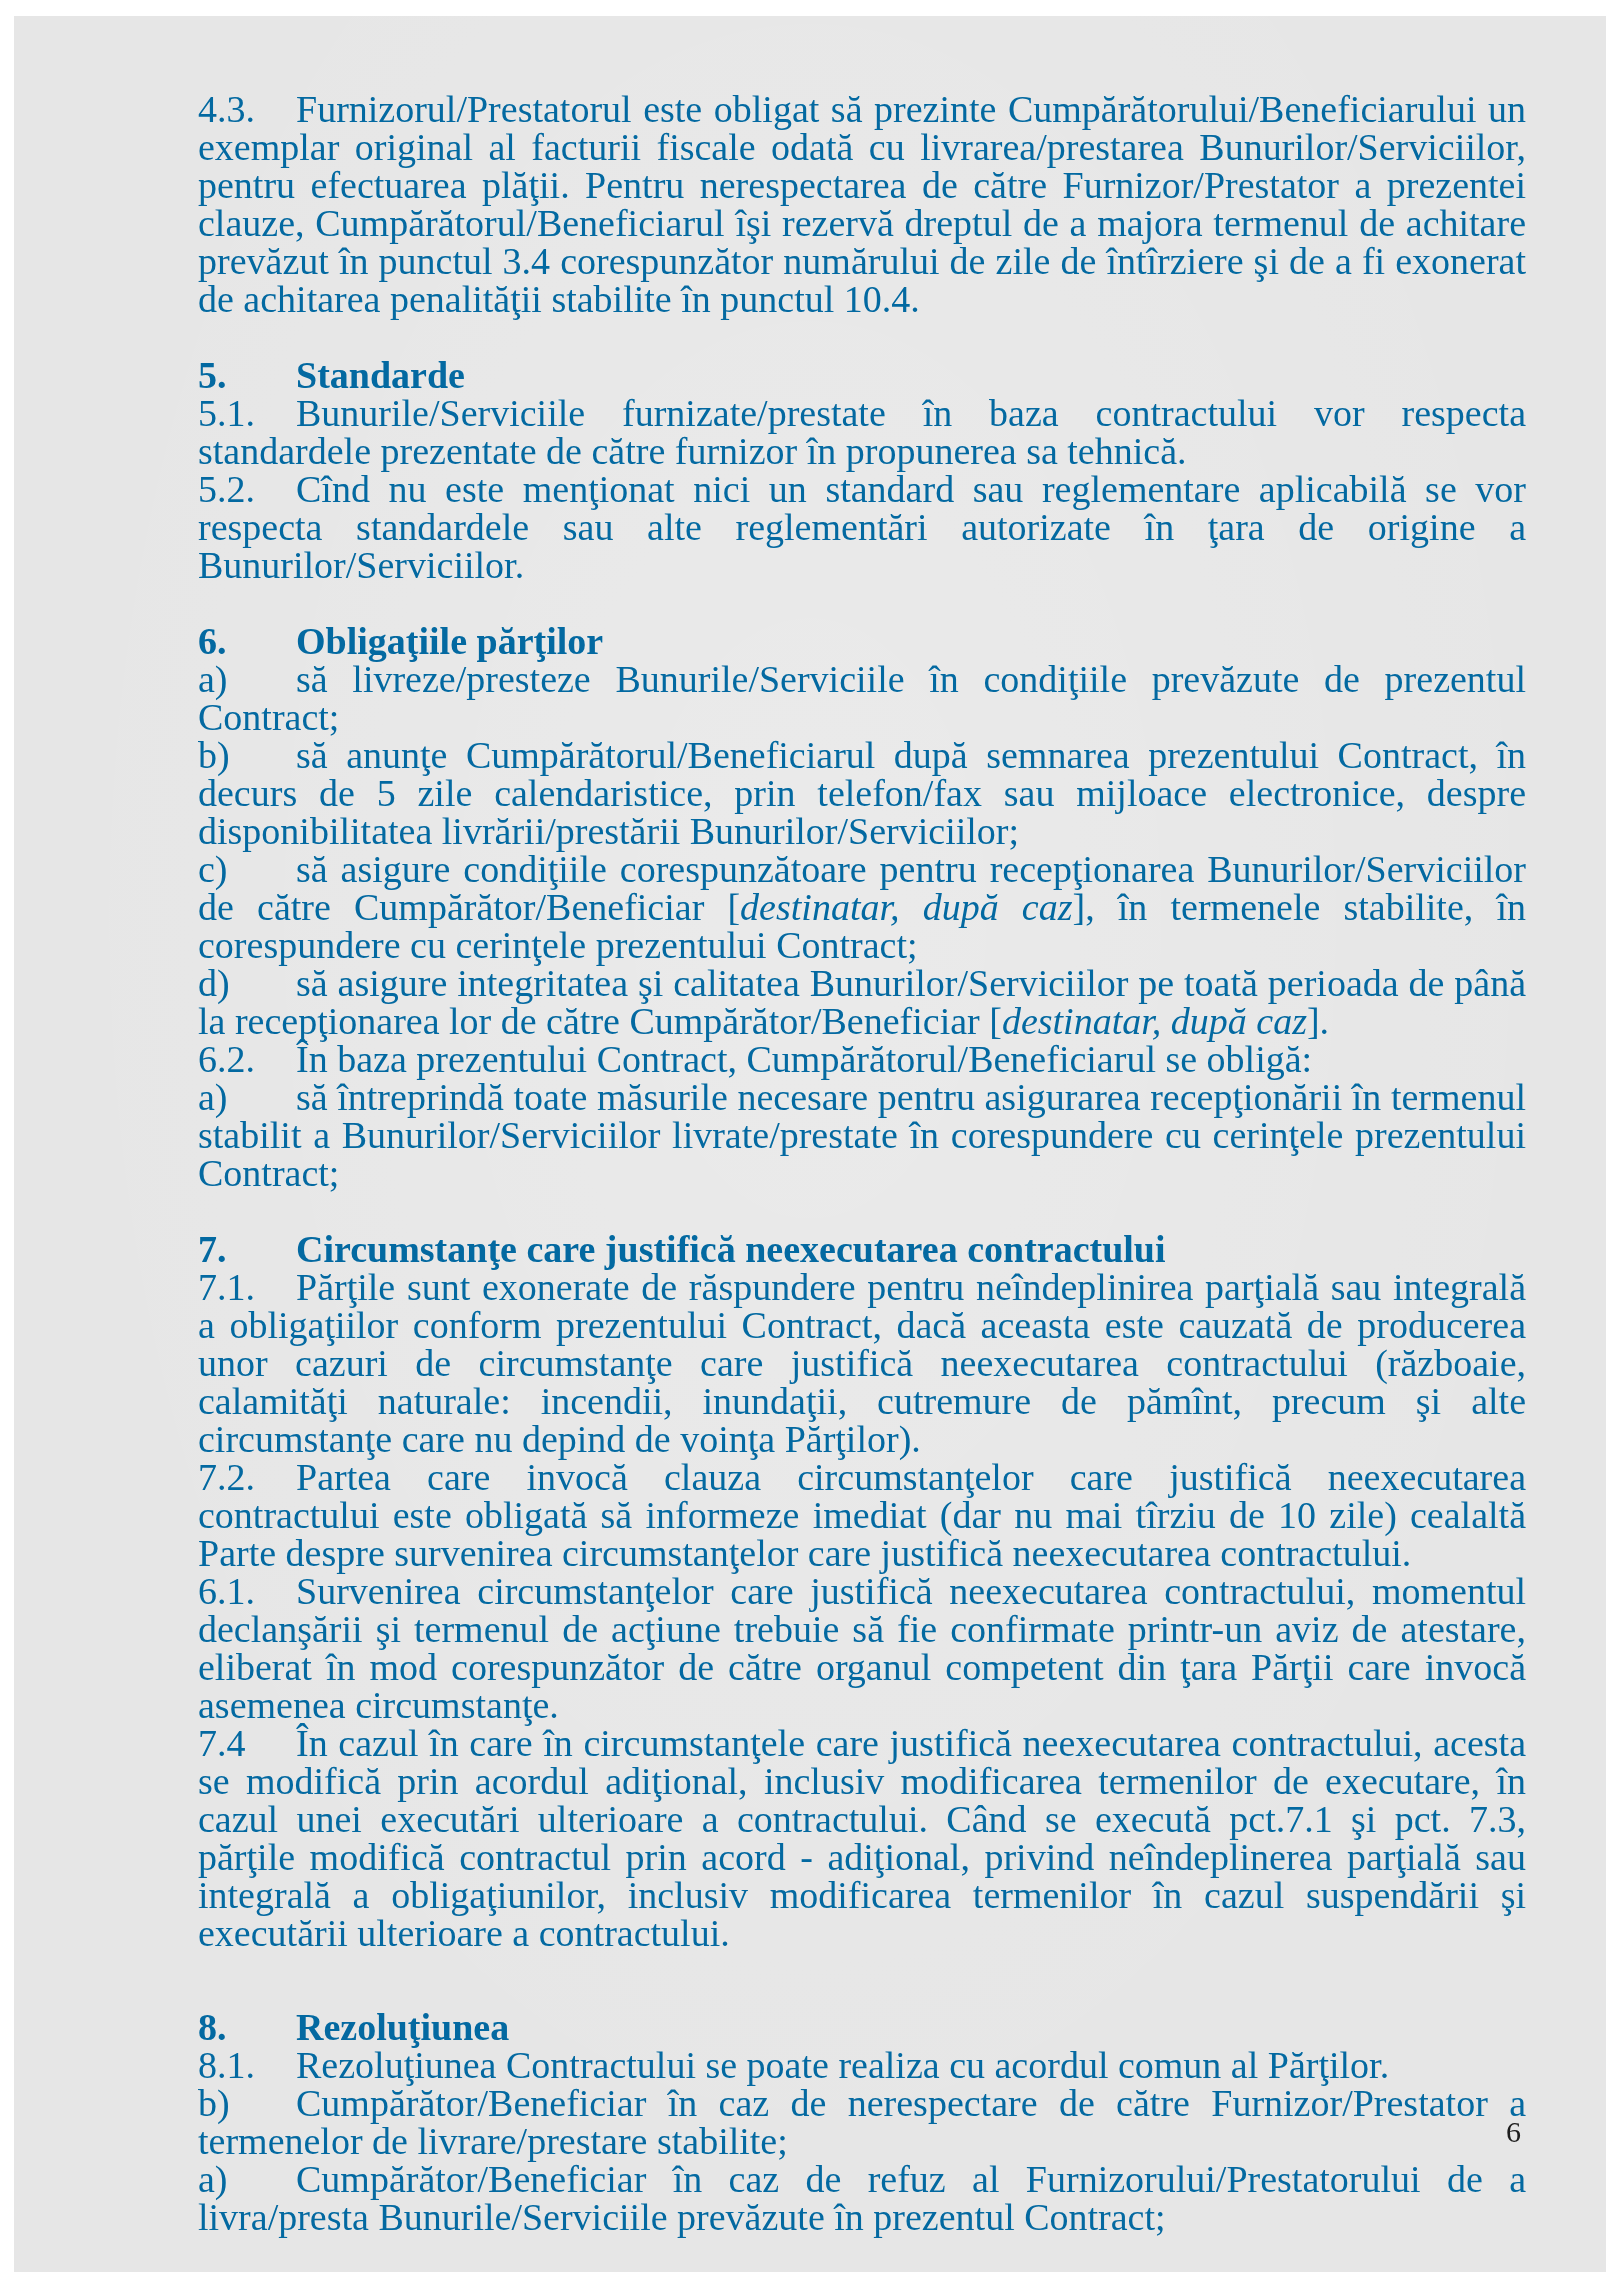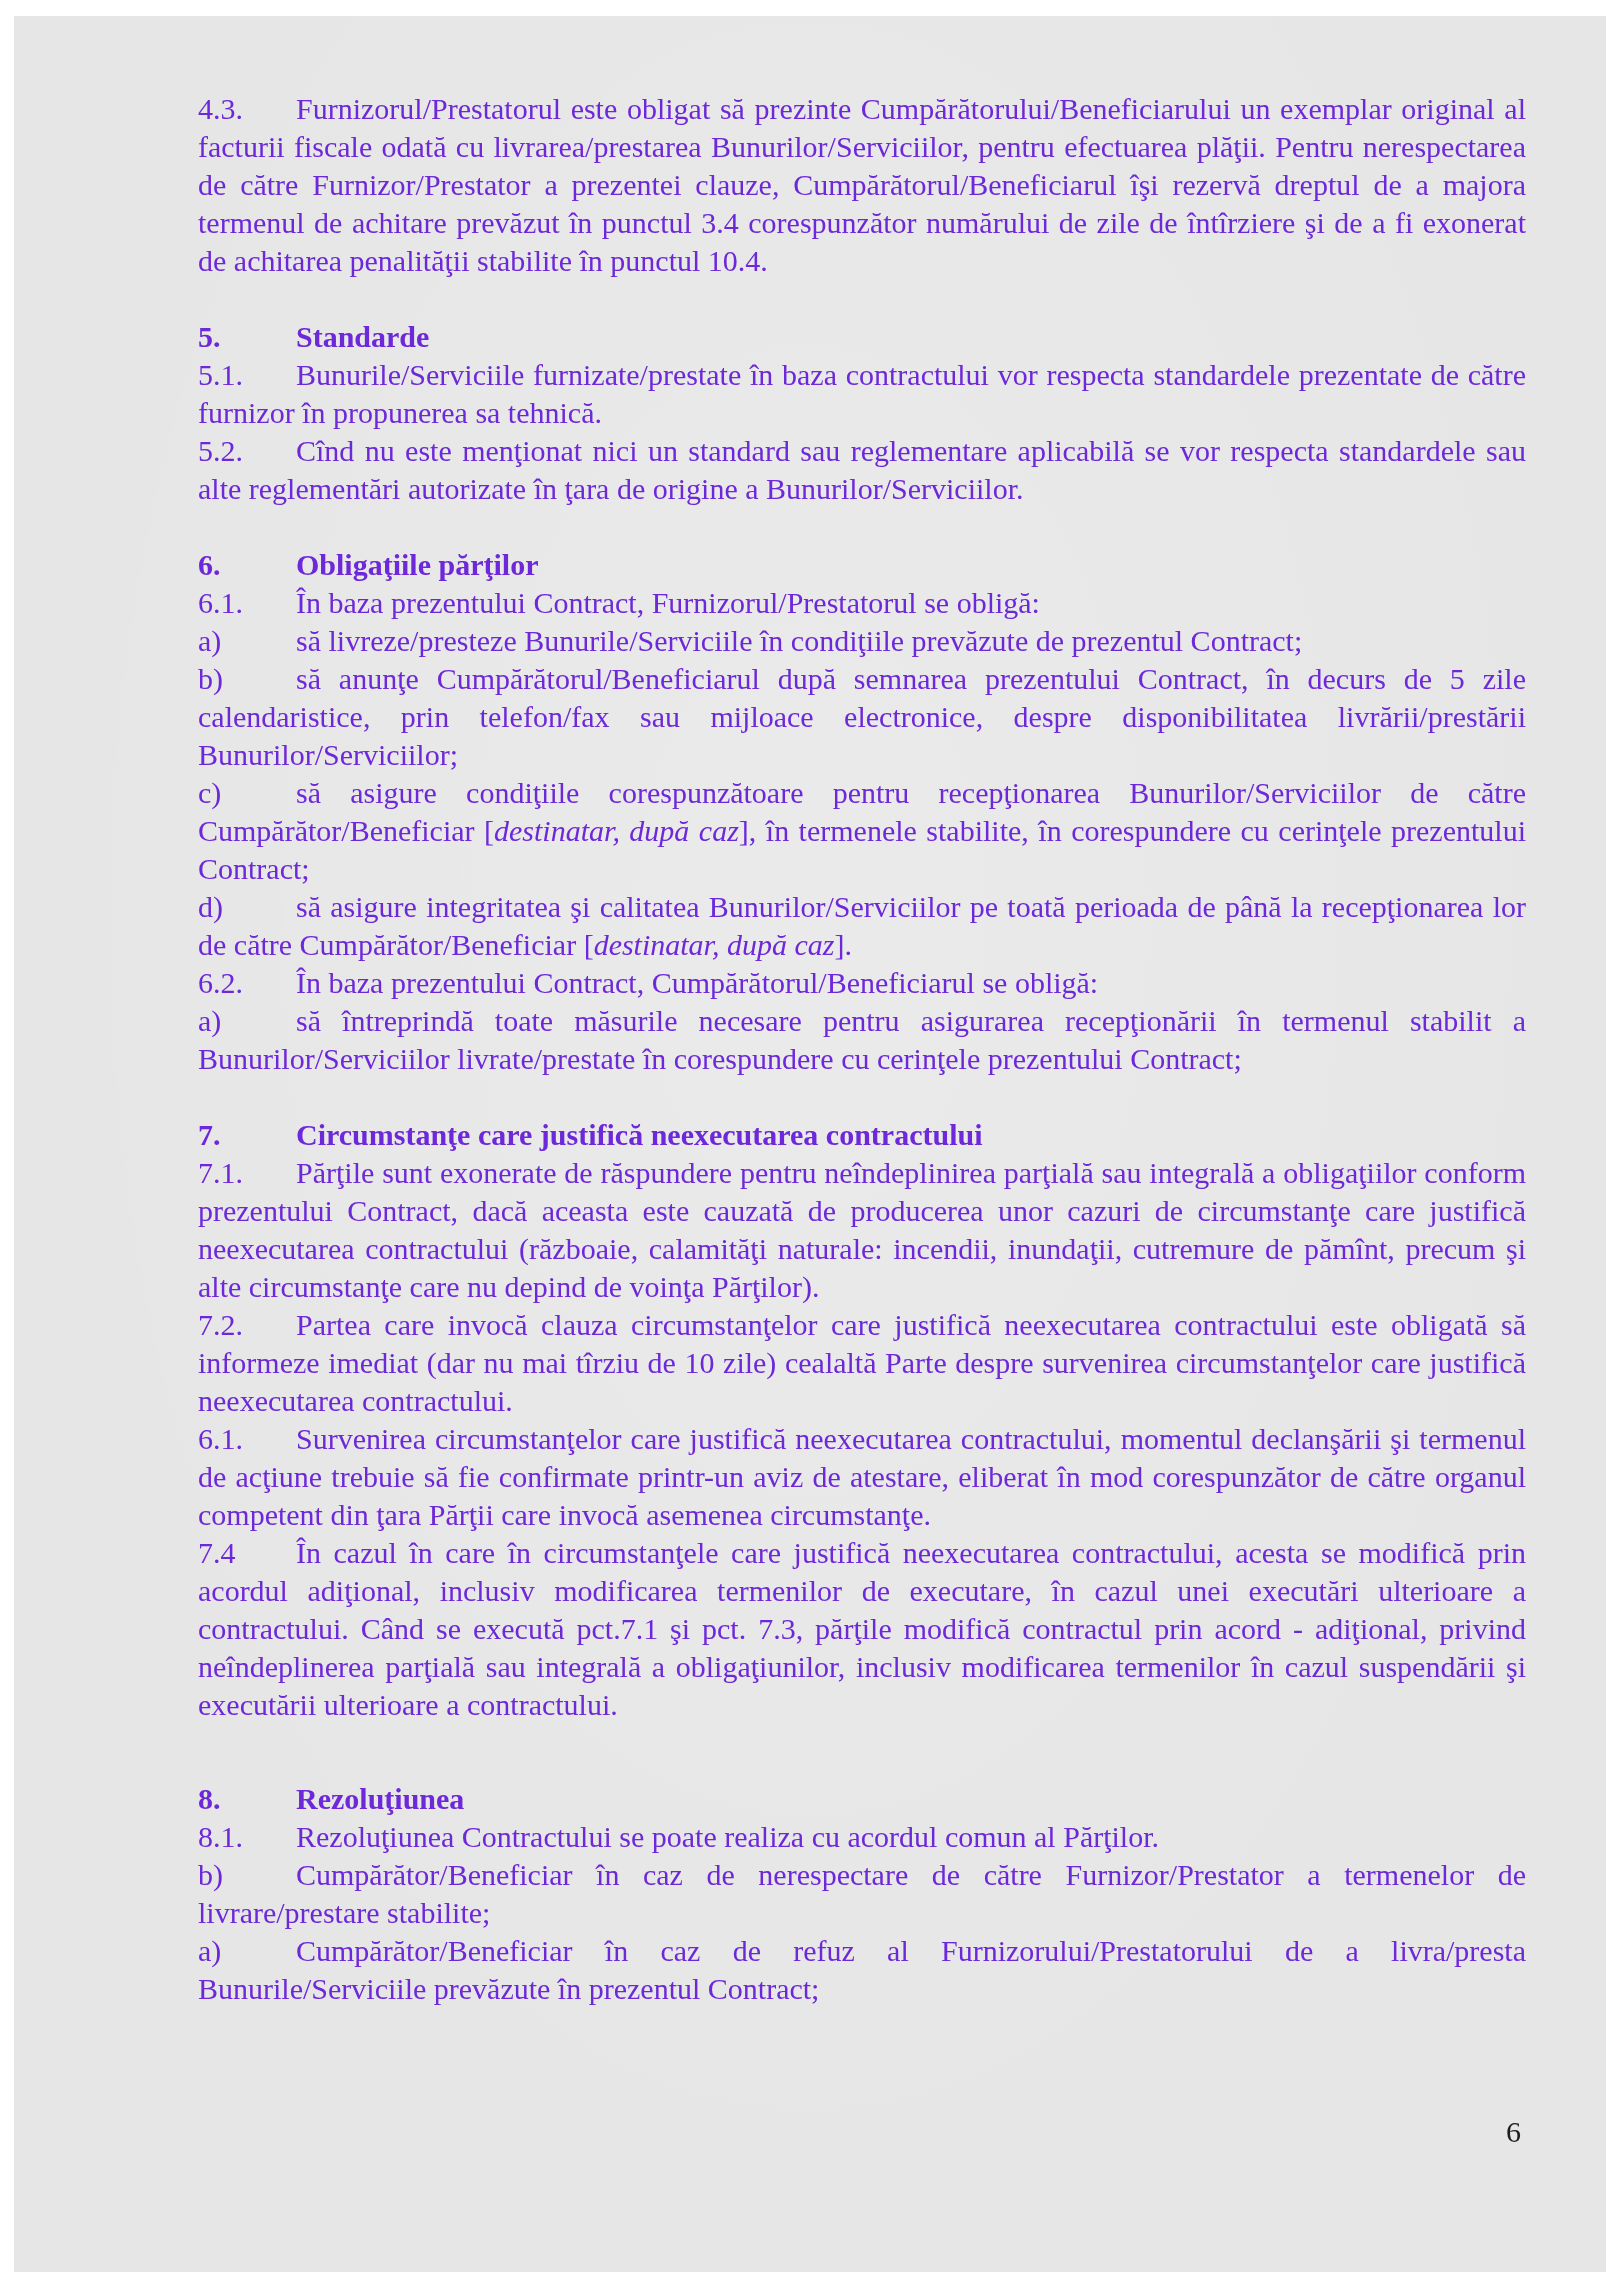--- a/index.html
+++ b/index.html
@@ -22,23 +22,23 @@
     background: #e6e6e6;
     background-image:
       radial-gradient(ellipse at 50% 40%, rgba(255,255,255,0.18) 0%, rgba(255,255,255,0) 70%);
   }
   .doc-body {
     position: absolute;
     left: 198px;
     top: 90px;
     width: 1328px;
     font-family: "Liberation Serif", "DejaVu Serif", serif;
-    font-size: 30px;
+    font-size: 38px;
     line-height: 38px;
-    color: #6d28d9;
+    color: #0369a1;
   }
   .section { margin: 0; }
   .section + .section { margin-top: 38px; }
   .section.extra-gap { margin-top: 56px; }
   .heading {
     font-weight: bold;
     display: flex;
   }
   .num {
     display: inline-block;
@@ -92,21 +92,20 @@
     </div>
     <p class="para"><span class="num">5.1.</span><span>Bunurile/Serviciile furnizate/prestate în baza contractului vor respecta standardele prezentate de către furnizor în propunerea sa tehnică.</span></p>
     <p class="para"><span class="num">5.2.</span><span>Cînd nu este menţionat nici un standard sau reglementare aplicabilă se vor respecta standardele sau alte reglementări autorizate în ţara de origine a Bunurilor/Serviciilor.</span></p>
   </div>
 
   <div class="section">
     <div class="heading">
       <span class="num">6.</span>
       <span>Obligaţiile părţilor</span>
     </div>
-    <p class="para"><span class="num">6.1.</span><span>În baza prezentului Contract, Furnizorul/Prestatorul se obligă:</span></p>
     <p class="para"><span class="num">a)</span><span>să livreze/presteze Bunurile/Serviciile în condiţiile prevăzute de prezentul Contract;</span></p>
     <p class="para"><span class="num">b)</span><span>să anunţe Cumpărătorul/Beneficiarul după semnarea prezentului Contract, în decurs de 5 zile calendaristice, prin telefon/fax sau mijloace electronice, despre disponibilitatea livrării/prestării Bunurilor/Serviciilor;</span></p>
     <p class="para"><span class="num">c)</span><span>să asigure condiţiile corespunzătoare pentru recepţionarea Bunurilor/Serviciilor de către Cumpărător/Beneficiar [</span><i>destinatar, după caz</i><span>], în termenele stabilite, în corespundere cu cerinţele prezentului Contract;</span></p>
     <p class="para"><span class="num">d)</span><span>să asigure integritatea şi calitatea Bunurilor/Serviciilor pe toată perioada de până la recepţionarea lor de către Cumpărător/Beneficiar [</span><i>destinatar, după caz</i><span>].</span></p>
     <p class="para"><span class="num">6.2.</span><span>În baza prezentului Contract, Cumpărătorul/Beneficiarul se obligă:</span></p>
     <p class="para"><span class="num">a)</span><span>să întreprindă toate măsurile necesare pentru asigurarea recepţionării în termenul stabilit a Bunurilor/Serviciilor livrate/prestate în corespundere cu cerinţele prezentului Contract;</span></p>
   </div>
 
   <div class="section">
     <div class="heading">

